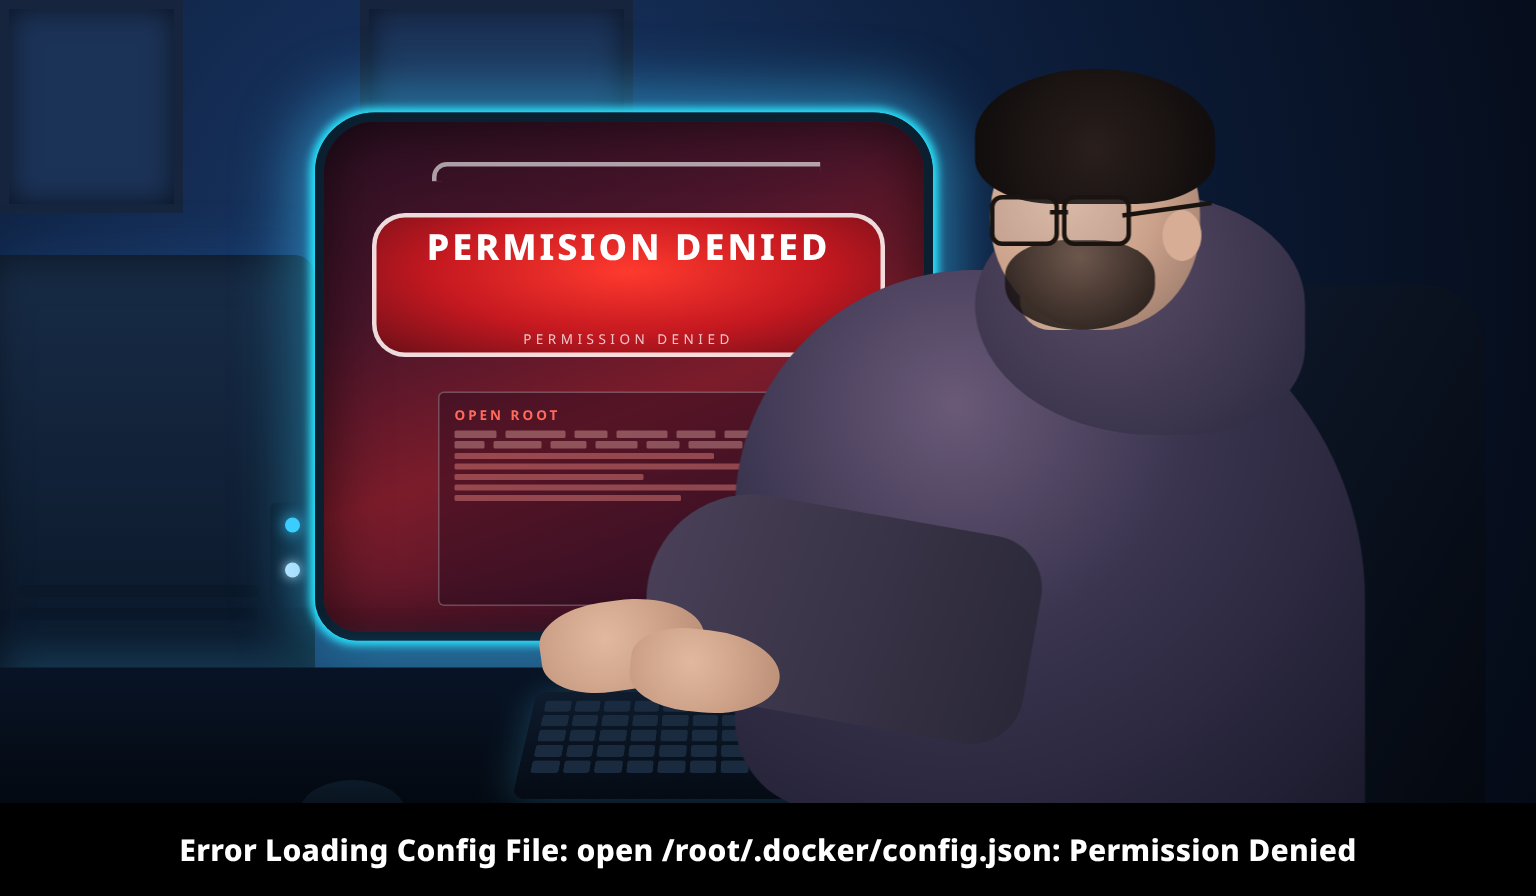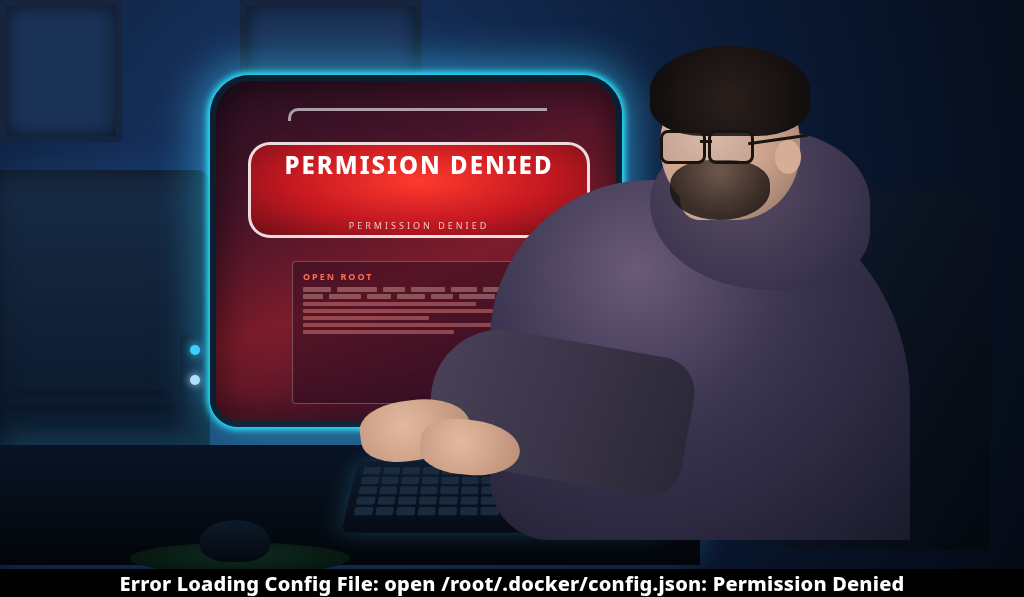--- a/index.html
+++ b/index.html
@@ -56,21 +56,21 @@
   .glasses{position:absolute;left:20px;top:90px;width:90px;height:30px;}
   .lens{position:absolute;width:40px;height:28px;border:3px solid #1a1410;border-radius:8px;background:rgba(150,140,160,.15);}
   .lens.l{left:0;} .lens.r{left:48px;}
   .bridge{position:absolute;left:40px;top:10px;width:12px;height:3px;background:#1a1410;}
   .temple{position:absolute;left:88px;top:8px;width:60px;height:3px;background:#1a1410;transform:rotate(-8deg);}
   .beard{position:absolute;left:30px;top:120px;width:100px;height:60px;background:radial-gradient(circle at 50% 20%,rgba(40,30,28,.6),rgba(20,15,14,.9));border-radius:40% 40% 50% 50%;}
   .arm{position:absolute;left:0;top:300px;width:260px;height:140px;background:linear-gradient(100deg,#4a4158,#2a2838);border-radius:80px 40px 40px 80px;transform:rotate(10deg);}
   .hand{position:absolute;left:-70px;top:360px;width:110px;height:60px;background:radial-gradient(circle at 40% 40%,#e2b99f,#b98c74);border-radius:40% 50% 50% 40%;transform:rotate(-8deg);}
   .hand2{position:absolute;left:-10px;top:380px;width:100px;height:55px;background:radial-gradient(circle at 40% 40%,#e2b99f,#b98c74);border-radius:40% 50% 50% 40%;transform:rotate(6deg);}
   
-  .caption{position:absolute;left:0;right:0;bottom:0;height:28px;background:#000;display:flex;align-items:center;justify-content:center;}
+  .caption{position:absolute;left:0;right:0;bottom:0;height:62px;background:#000;display:flex;align-items:center;justify-content:center;}
   .caption span{color:#fff;font-weight:800;font-size:20px;letter-spacing:.2px;}
 </style>
 </head>
 <body>
 
 <div class="scene">
 
   <div class="frame a"></div>
   <div class="frame b"></div>
 

